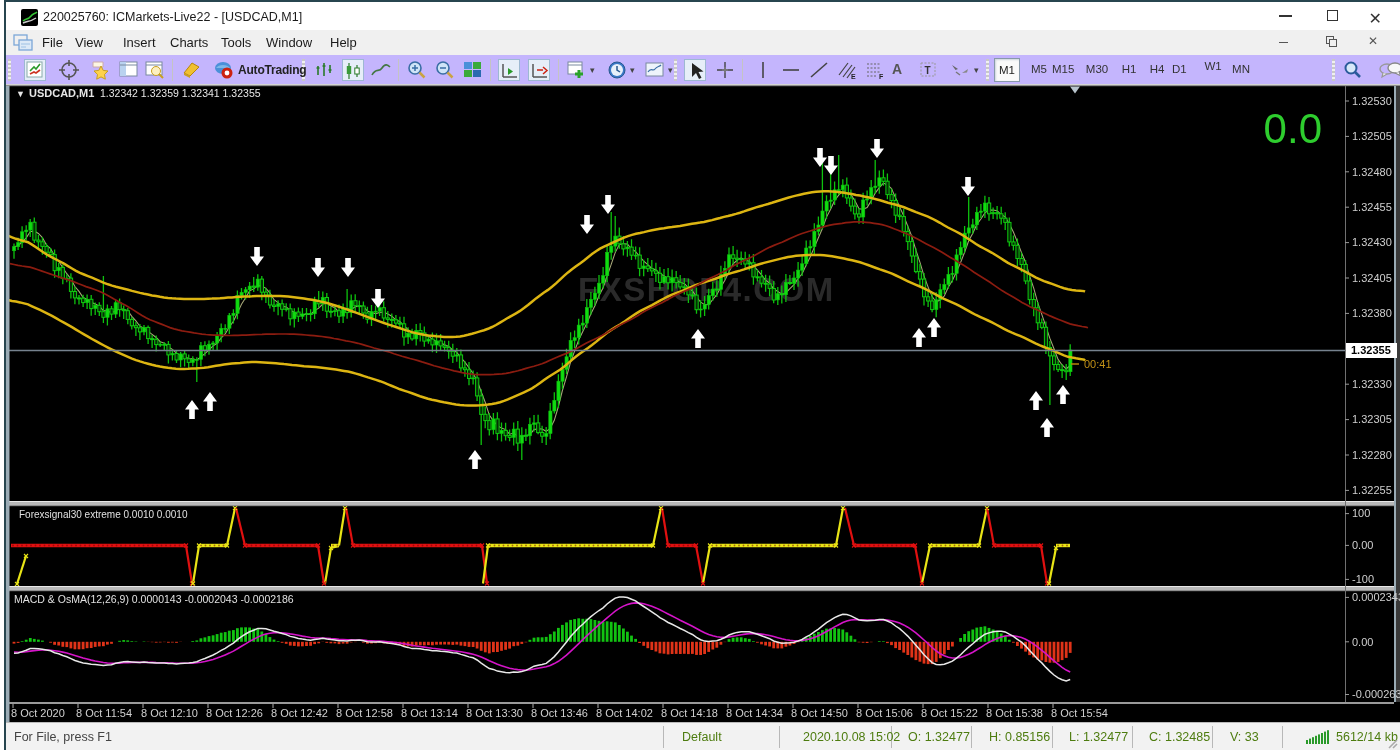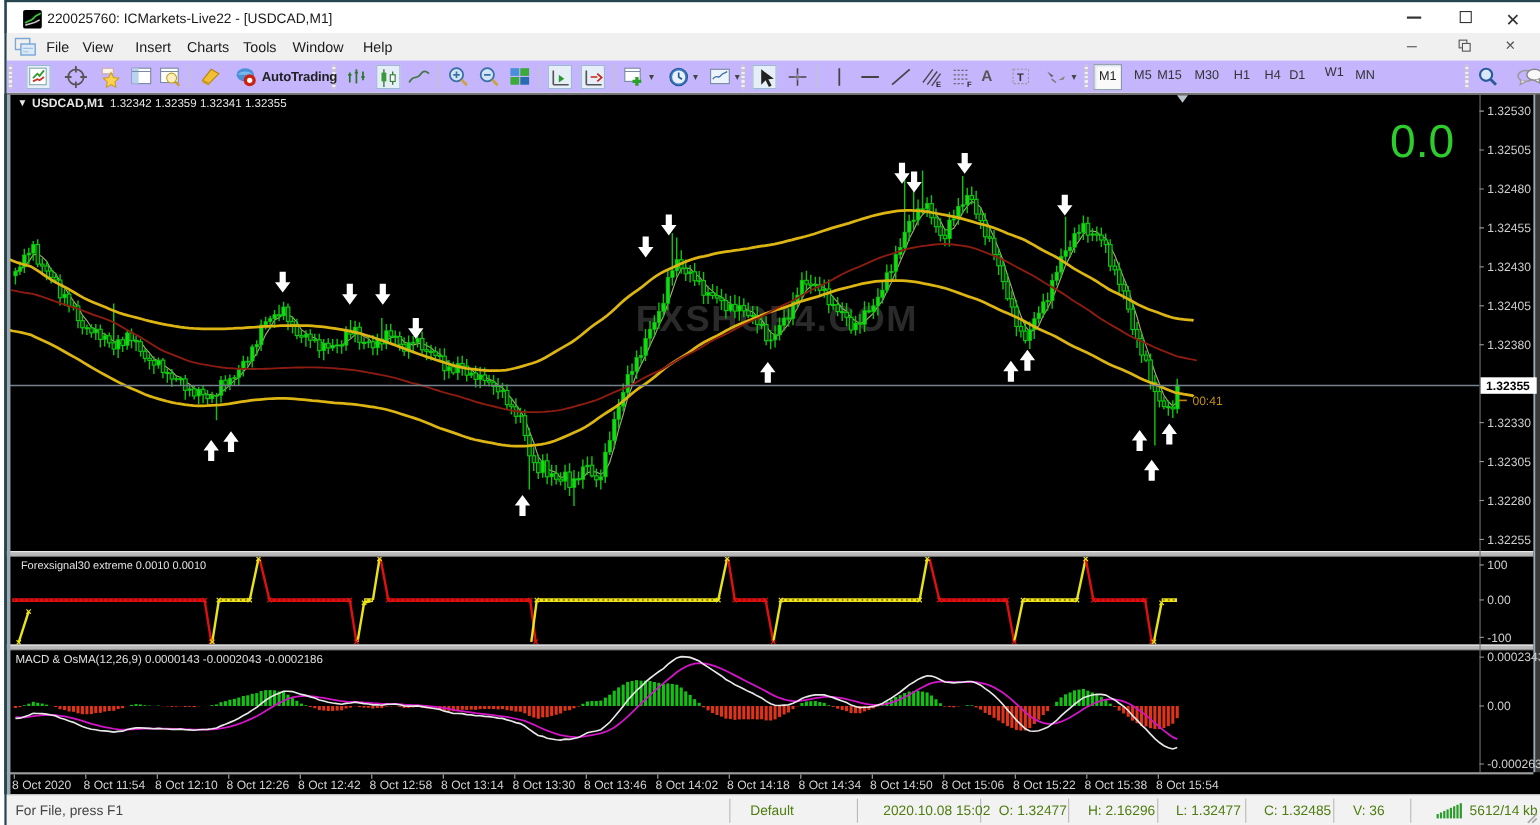--- a/index.html
+++ b/index.html
@@ -1170,24 +1170,24 @@
       <div class="sbsep" style="left:773px"></div>
       <div class="sbsep" style="left:885px"></div>
       <div class="sbsep" style="left:965px"></div>
       <div class="sbsep" style="left:1046px"></div>
       <div class="sbsep" style="left:1126px"></div>
       <div class="sbsep" style="left:1206px"></div>
       <div class="sbsep" style="left:1276px"></div>
       <div class="sbitem" style="left:676px">Default</div>
       <div class="sbitem" style="left:797px">2020.10.08 15:02</div>
       <div class="sbitem" style="left:902px">O: 1.32477</div>
-      <div class="sbitem" style="left:983px">H: 2.16296</div>
+      <div class="sbitem" style="left:983px">H: 0.85156</div>
       <div class="sbitem" style="left:1063px">L: 1.32477</div>
       <div class="sbitem" style="left:1143px">C: 1.32485</div>
-      <div class="sbitem" style="left:1224px">V: 36</div>
+      <div class="sbitem" style="left:1224px">V: 33</div>
       <div style="position:absolute;left:1298px;top:5px"><svg width="28" height="18">
           <rect x="2" y="12.0" width="2" height="4.0" fill="#2a9a2a"></rect>
           <rect x="5" y="10.6" width="2" height="5.4" fill="#2a9a2a"></rect>
           <rect x="8" y="9.2" width="2" height="6.8" fill="#2a9a2a"></rect>
           <rect x="11" y="7.8" width="2" height="8.2" fill="#2a9a2a"></rect>
           <rect x="14" y="6.4" width="2" height="9.6" fill="#2a9a2a"></rect>
           <rect x="17" y="5.0" width="2" height="11.0" fill="#2a9a2a"></rect>
           <rect x="20" y="3.6" width="2" height="12.4" fill="#2a9a2a"></rect>
           <rect x="23" y="2.2" width="2" height="13.8" fill="#2a9a2a"></rect>
         </svg></div>

